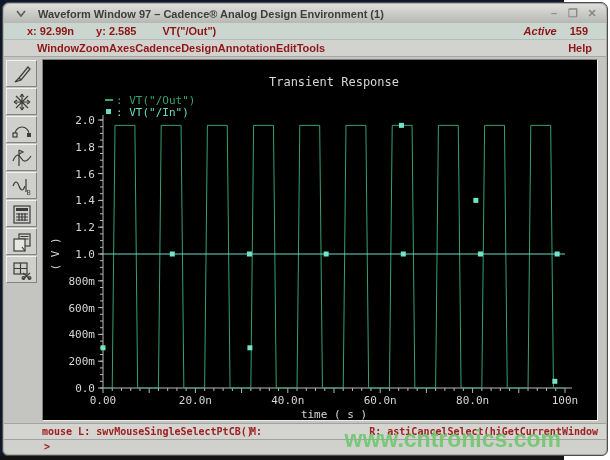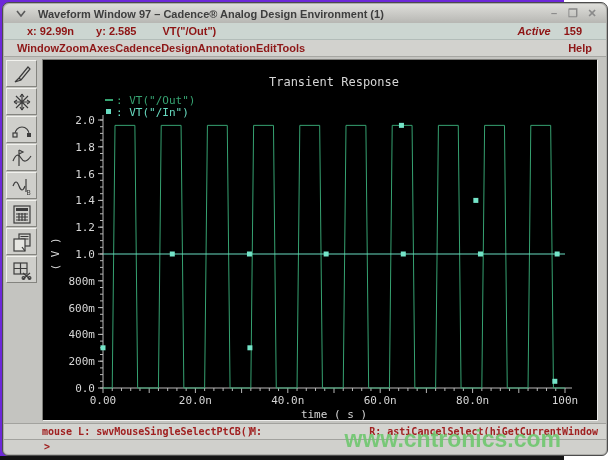--- a/index.html
+++ b/index.html
@@ -1,37 +1,37 @@
 <!DOCTYPE html>
 <html><head>
 <meta charset="utf-8">
 <style>
   html,body{margin:0;padding:0;background:#ffffff;width:610px;height:460px;overflow:hidden;
     font-family:"Liberation Sans",sans-serif;}
-  #stage{position:relative;width:564px;height:460px;background:#6d28d9;}
+  #stage{position:relative;width:564px;height:460px;background:#0f172a;}
   #bottom-strip{position:absolute;left:0;right:0;bottom:0;height:4px;background:#131313;}
   #window{position:absolute;left:2px;top:2px;width:604px;height:452px;background:#c6c6c2;
     border:1px solid #4c4c4c;border-radius:7px 7px 6px 6px;box-shadow:inset 0 0 0 1px #aeaeaa;}
   
   .titlebar{position:absolute;left:1px;top:1px;right:1px;height:19px;border-radius:6px 6px 0 0;
     background:linear-gradient(#dededa,#b7b7b3);border-bottom:1px solid #979793;
     display:flex;align-items:center;}
   .title-chevron{width:18px;margin-left:8px;display:flex;align-items:center;justify-content:center;cursor:pointer;}
   .title-text{font-size:11px;font-weight:bold;color:#3e3e3e;margin-left:8px;white-space:nowrap;}
   .winbtns{margin-left:auto;margin-right:8px;display:flex;gap:7px;}
   .winbtn{width:12px;height:12px;display:flex;align-items:center;justify-content:center;
     color:#8a8a8a;font-size:11px;font-weight:bold;cursor:pointer;line-height:1;}
   
   .statusrow{position:absolute;left:1px;top:20px;right:1px;height:16px;background:#ccd6d1;
     border-bottom:1px solid #b2bcb8;display:flex;align-items:center;font-size:11px;font-weight:bold;color:#8e1414;}
   .statusrow .sx{margin-left:23px;} .statusrow .sy{margin-left:22px;} .statusrow .strace{margin-left:26px;}
-  .statusrow .sactive{margin-left:auto;font-style:italic;} .statusrow .scount{margin-left:13px;margin-right:24px;}
+  .statusrow .sactive{margin-left:auto;font-style:italic;} .statusrow .scount{margin-left:13px;margin-right:18px;}
   
   .menubar{position:absolute;left:1px;top:37px;right:1px;height:16px;background:#d2d2ce;
-    border-bottom:1px solid #a6a6a2;display:flex;align-items:center;font-size:11px;font-weight:bold;color:#8e1717;}
+    border-bottom:1px solid #a6a6a2;display:flex;align-items:center;font-size:11px;font-weight:bold;color:#8e1717;padding-left:20px;}
   .menu-item{cursor:pointer;white-space:nowrap;}
   .menu-item:first-child{margin-left:13px;}
   .menu-help{margin-left:auto;margin-right:14px;cursor:pointer;}
   
   .main{position:absolute;left:1px;right:1px;top:54px;bottom:31px;background:#c4c4c0;}
   .toolbar{position:absolute;left:2px;top:3px;width:34px;display:flex;flex-direction:column;}
   .toolbtn{width:31px;height:27px;margin-bottom:1px;background:#cfcfcb;
     border:1px solid;border-color:#f2f2ee #84847f #84847f #f2f2ee;
     display:flex;align-items:center;justify-content:center;cursor:pointer;padding:0;}
   .toolbtn svg{display:block;}

